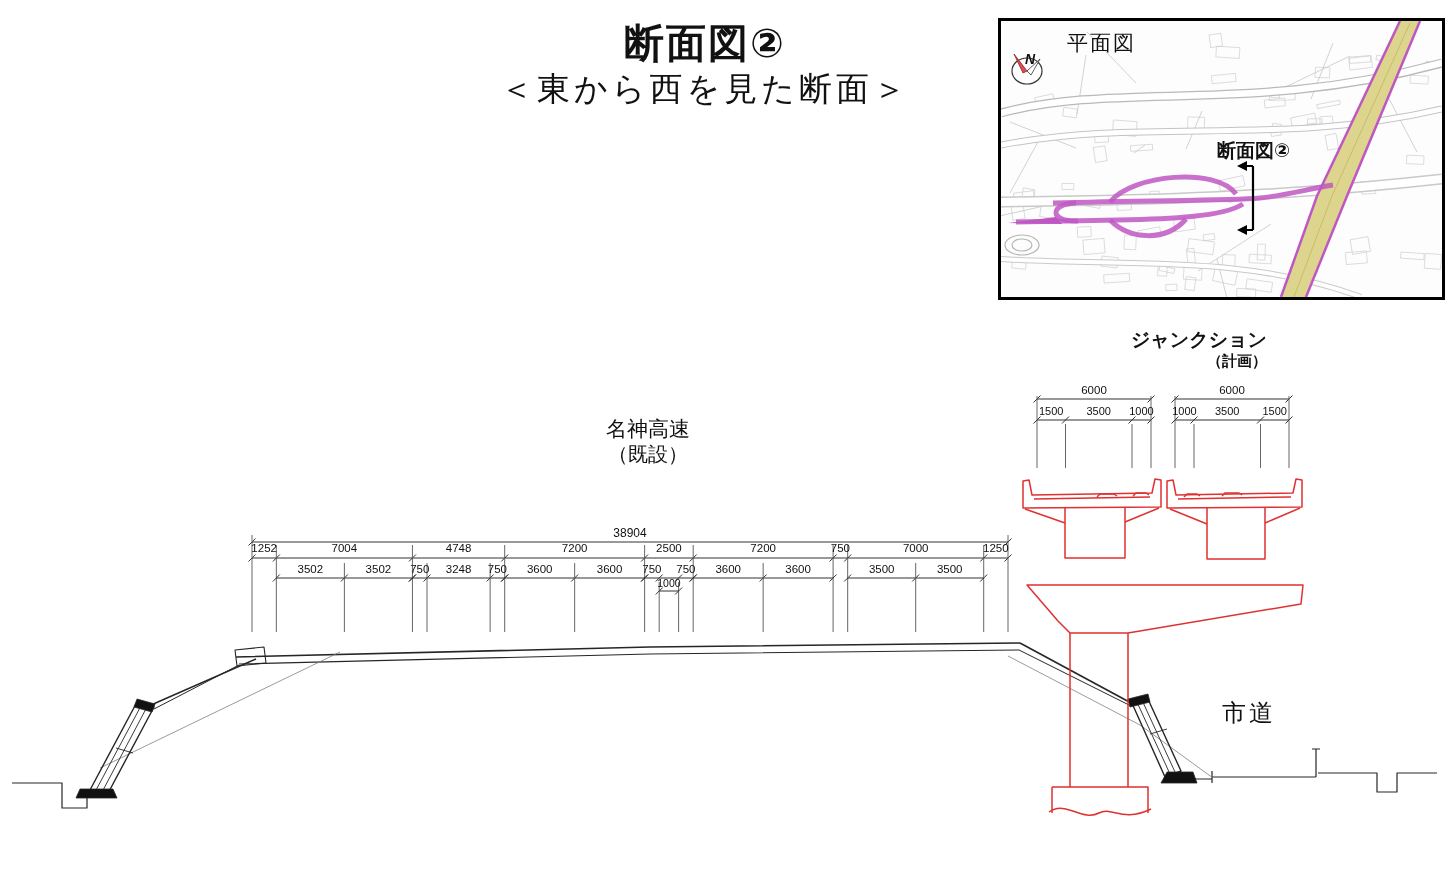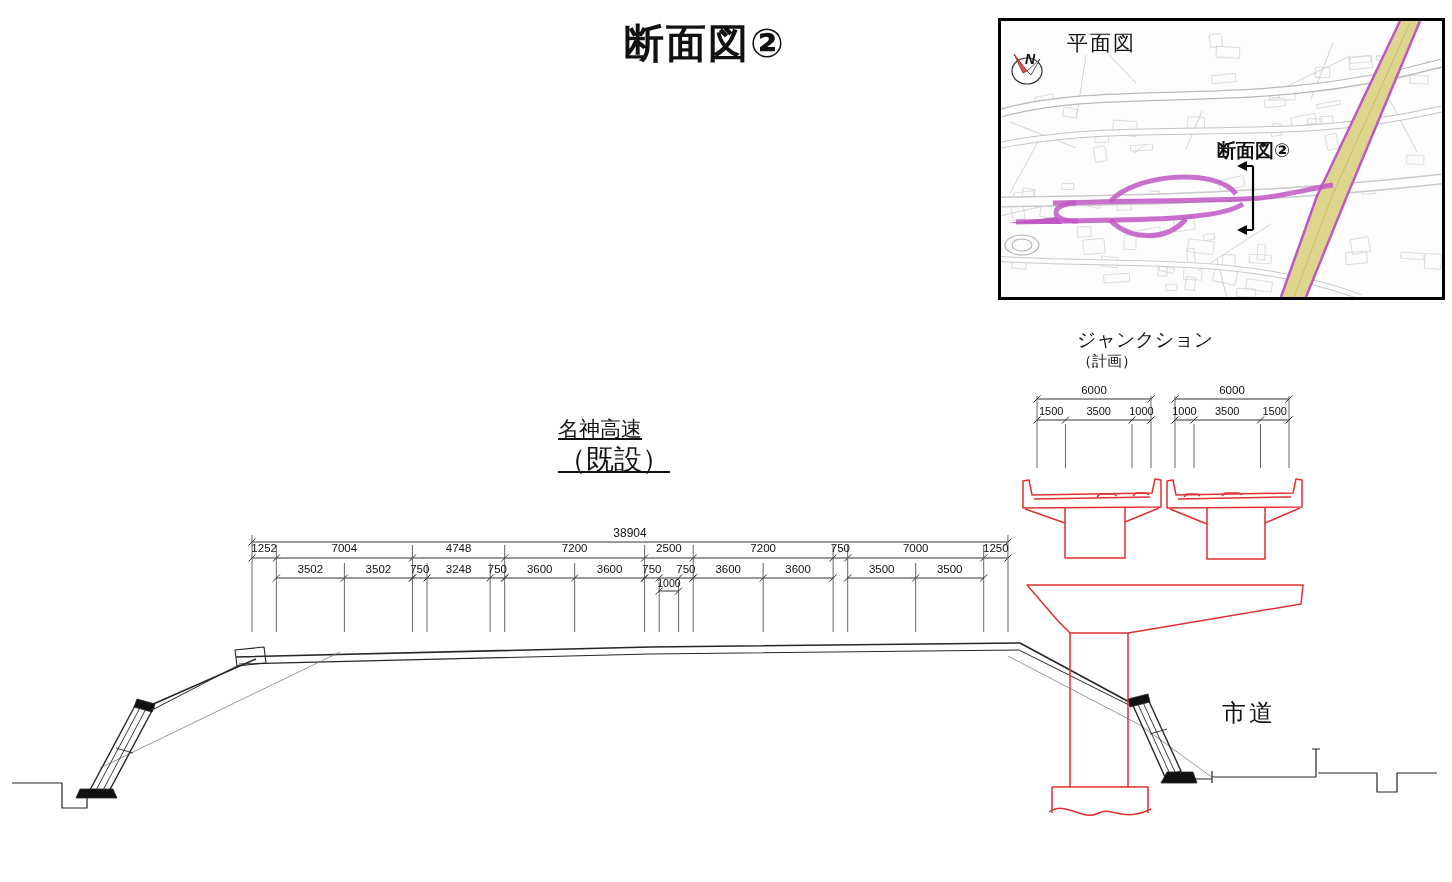--- a/index.html
+++ b/index.html
@@ -8,32 +8,33 @@
   .abs{position:absolute;}
   #title-block{left:390px;top:18px;width:630px;text-align:center;line-height:1.25;}
   #title-line1{font-size:40px;font-weight:bold;letter-spacing:2px;}
   #title-line2{font-size:33px;font-weight:400;letter-spacing:4px;}
   #map-inset{left:998px;top:18px;width:441px;height:276px;border:3px solid #000;background:#fdfdfd;}
   #map-svg{display:block;}
   .maplabel{position:absolute;white-space:nowrap;}
   #map-title{left:66px;top:8px;font-size:21px;letter-spacing:2px;}
   #map-section-label{left:216px;top:117px;font-size:19px;font-weight:bold;}
   #north-label{left:24px;top:30px;font-size:14px;font-style:italic;font-weight:bold;}
-  #label-meishin{left:558px;top:416px;width:180px;font-size:21px;line-height:1.25;text-decoration:underline;}
-  #label-junction{left:1077px;top:329px;width:190px;text-align:left;font-weight:normal;font-size:19px;line-height:1.2;}
+  #label-meishin{left:558px;top:416px;width:180px;text-align:center;font-size:21px;line-height:1.25;}
+  #label-junction{left:1077px;top:329px;width:190px;text-align:right;font-weight:bold;font-size:19px;line-height:1.2;}
   #label-junction .sub{font-size:15px;}
-  #label-meishin .sub{font-size:28px;}
+  #label-meishin .sub{font-size:20px;}
   #label-shidou{left:1222px;top:697px;font-size:24px;letter-spacing:3px;}
   svg text{font-family:"Liberation Sans","DejaVu Sans",sans-serif;}
 </style>
 </head>
 <body>
 
 <div class="abs" id="title-block">
   <div id="title-line1">断面図②</div>
+  <div id="title-line2">＜東から西を見た断面＞</div>
 </div>
 
 <svg class="abs" id="main-svg" style="left:0;top:0;" width="1452" height="882" viewBox="0 0 1452 882">
   <g id="g-dims">
       <line x1="252" y1="542" x2="1008" y2="542" stroke="#333" stroke-width="1"></line>
       <line x1="248.5" y1="545.5" x2="255.5" y2="538.5" stroke="#333" stroke-width="1"></line>
       <line x1="1004.5" y1="545.5" x2="1011.5" y2="538.5" stroke="#333" stroke-width="1"></line>
       <text x="630" y="537" text-anchor="middle" font-size="12" fill="#111">38904</text>
       <line x1="252" y1="558" x2="1008" y2="558" stroke="#333" stroke-width="1"></line>
       <line x1="248.5" y1="561.5" x2="255.5" y2="554.5" stroke="#333" stroke-width="1"></line>

